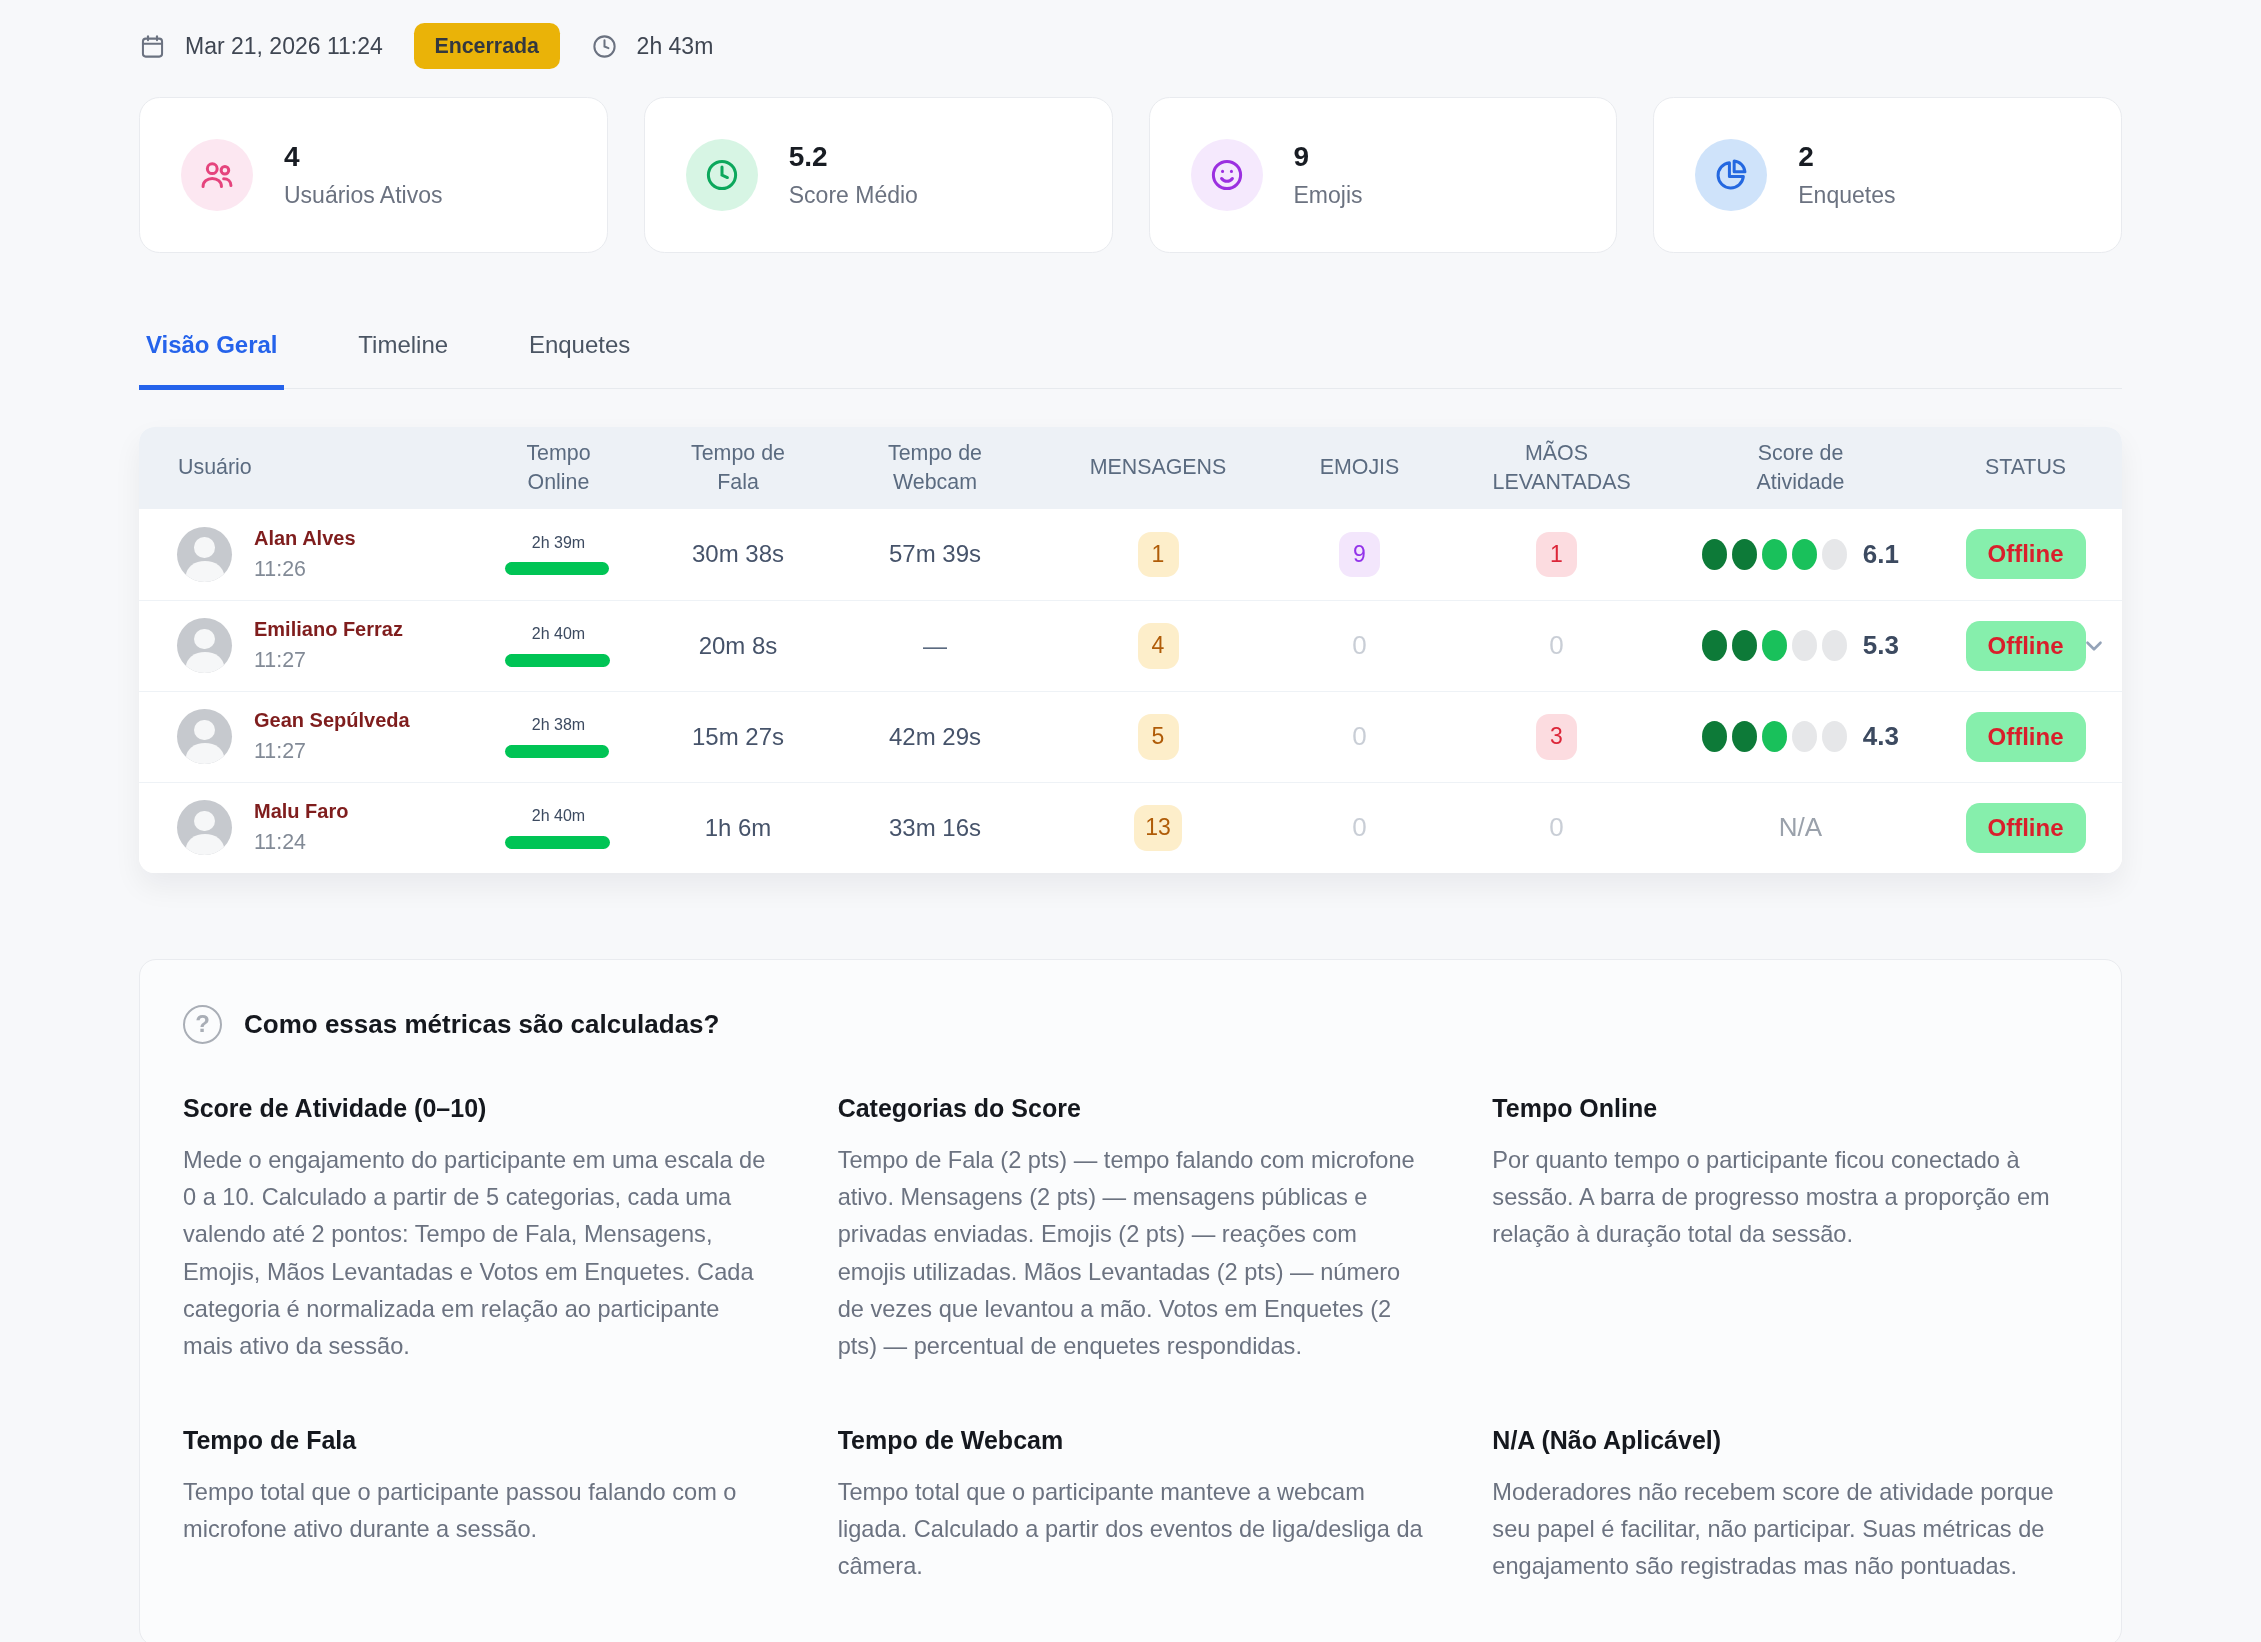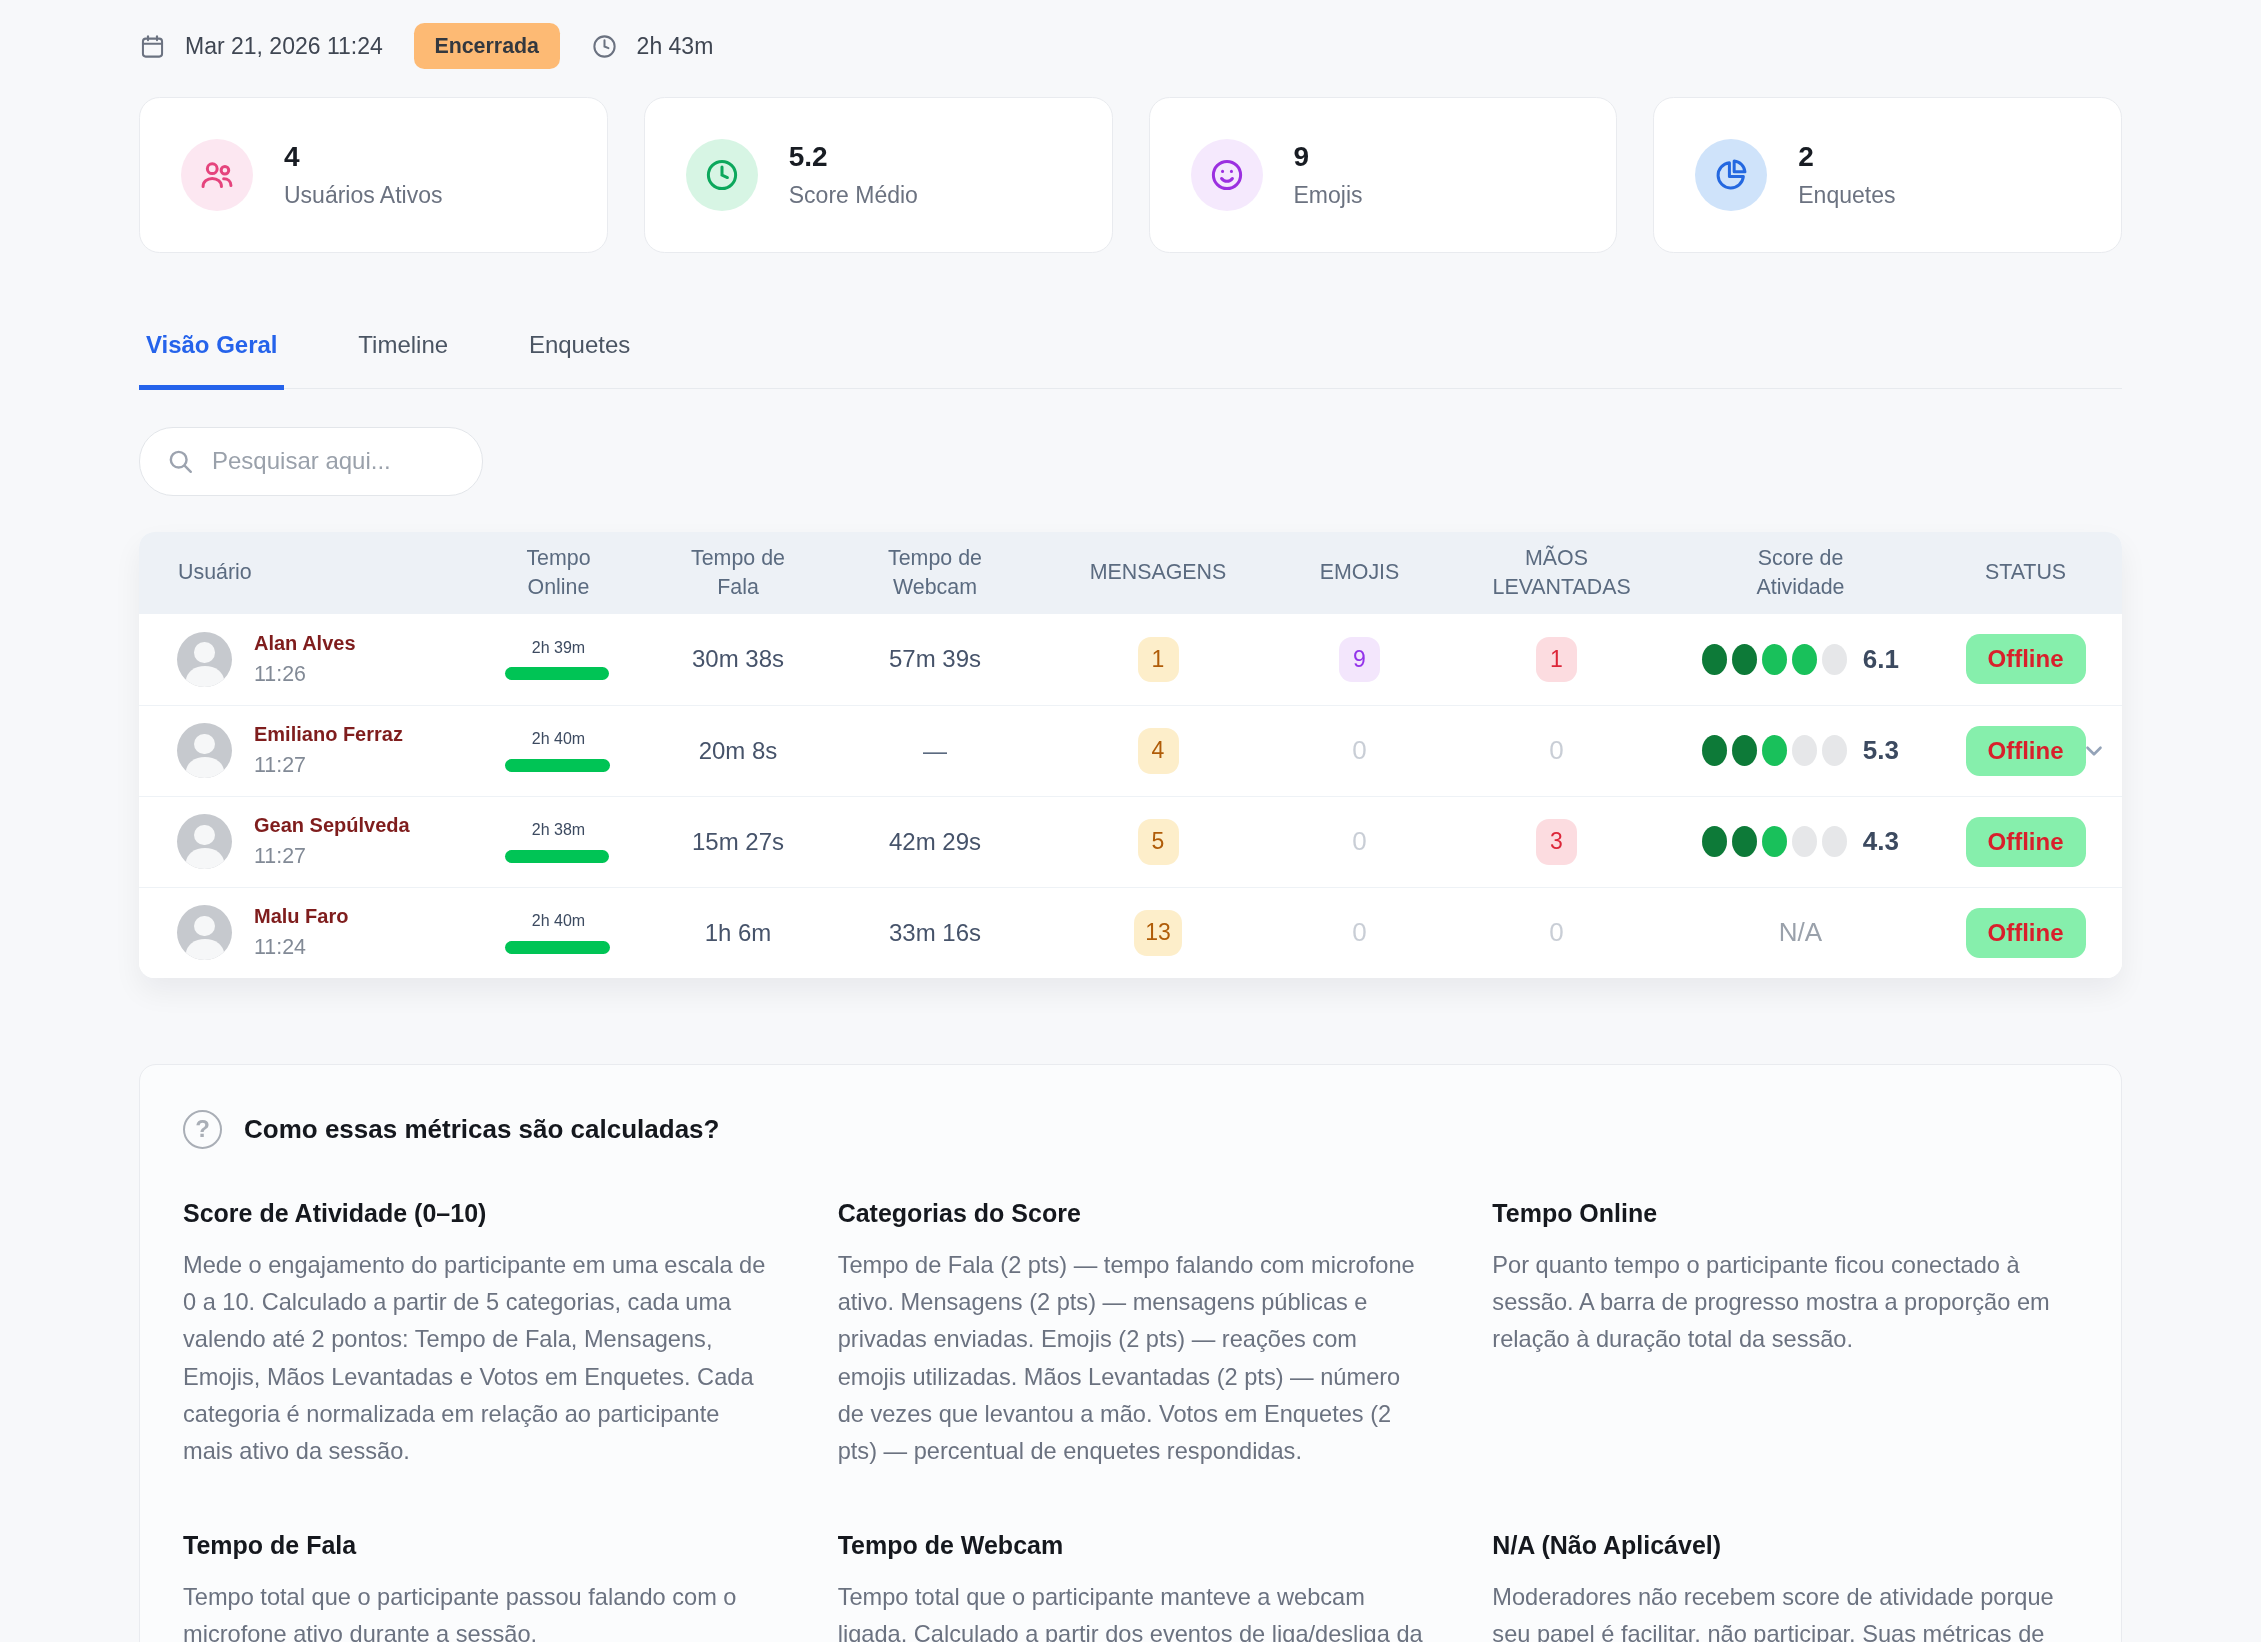--- a/index.html
+++ b/index.html
@@ -4,21 +4,21 @@
 <style>
   * { margin:0; padding:0; box-sizing:border-box; }
   html,body { width:2261px; height:1643px; background:#f7f8fa; overflow:hidden;
               font-family:"Liberation Sans","DejaVu Sans",sans-serif; color:#1c2430; }
   .page { padding:22px 139px 0 139px; }
 
   
   .meta-bar { display:flex; align-items:center; gap:19px; height:48px; margin-bottom:27px;text-align:center; }
   .meta-text { font-size:23px; color:#3f4document652; color:#3f4652; }
   .meta-icon { width:27px; height:27px; color:#6b7280; flex:0 0 auto; }
-  .status-chip { background:#fdba74; color:#33383f; font-size:21.4px; font-weight:700;
+  .status-chip { background:#eab308; color:#33383f; font-size:21.4px; font-weight:700;
                  padding:10.3px 20.6px; border-radius:10.3px; margin:0 12px; }
 
   
   .cards { display:flex; gap:36px; margin-bottom:69px; }
   .card { flex:1; background:#ffffff; border:1.7px solid #e9ebef; border-radius:20.6px;
           height:156px; display:flex; align-items:center; padding:0 41px; gap:31px; }
   .card-icon-circle { width:72px; height:72px; border-radius:50%; display:flex;
                       align-items:center; justify-content:center; flex:0 0 auto; }
   .card-icon-circle svg { width:38px; height:38px; }
   .card-value { font-size:28px; font-weight:700; color:#181c23; margin-bottom:8.6px; }
@@ -171,27 +171,20 @@
       </div>
     </div>
   </div>
 
   <div class="tabs">
     <div class="tab active">Visão Geral</div>
     <div class="tab">Timeline</div>
     <div class="tab">Enquetes</div>
   </div>
 
-  <div class="search-box">
-    <svg viewBox="0 0 24 24" fill="none" stroke="currentColor" stroke-width="2" stroke-linecap="round">
-      <circle cx="10.5" cy="10.5" r="6.5"></circle>
-        <line x1="15.6" y1="15.6" x2="20.5" y2="20.5"></line>
-    </svg>
-    <input type="text" placeholder="Pesquisar aqui..." style="">
-  </div>
 
   <div class="table-wrap">
     <div class="trow thead">
       <div class="th">Usuário</div>
       <div class="th"><span class="wrap2">Tempo Online</span></div>
       <div class="th"><span class="wrap2">Tempo de Fala</span></div>
       <div class="th"><span class="wrap2">Tempo de Webcam</span></div>
       <div class="th">MENSAGENS</div>
       <div class="th">EMOJIS</div>
       <div class="th"><span class="wrap2">MÃOS LEVANTADAS</span></div>

